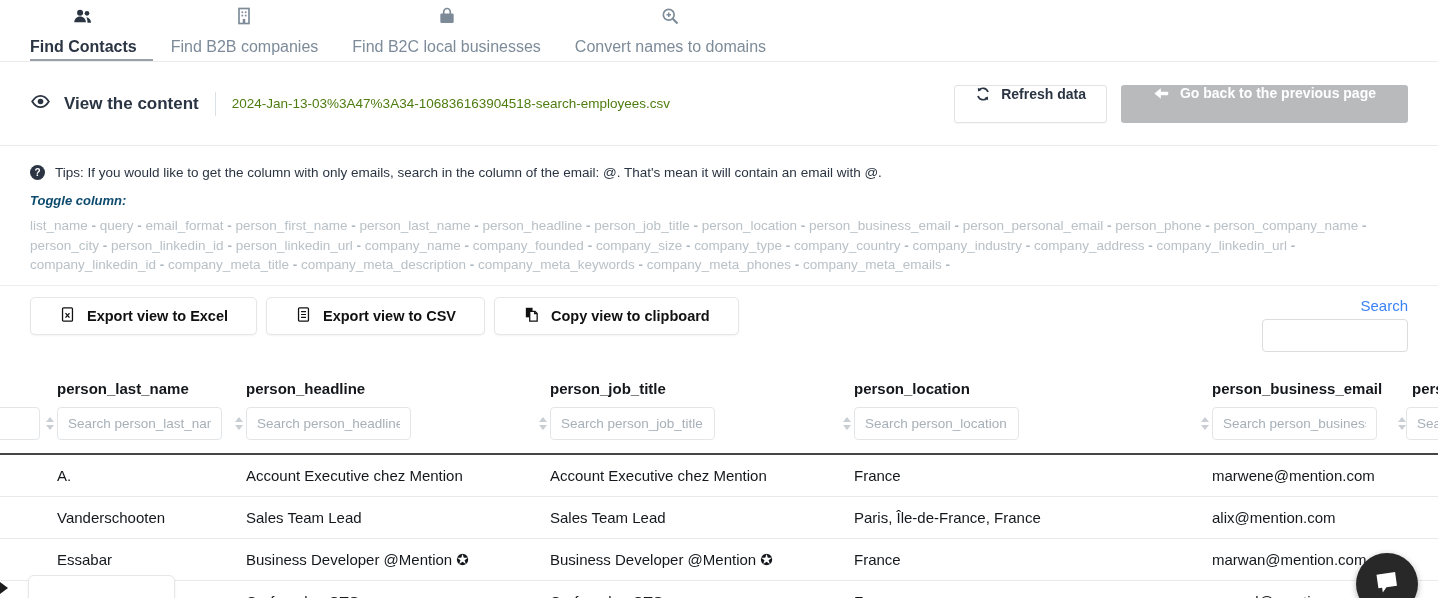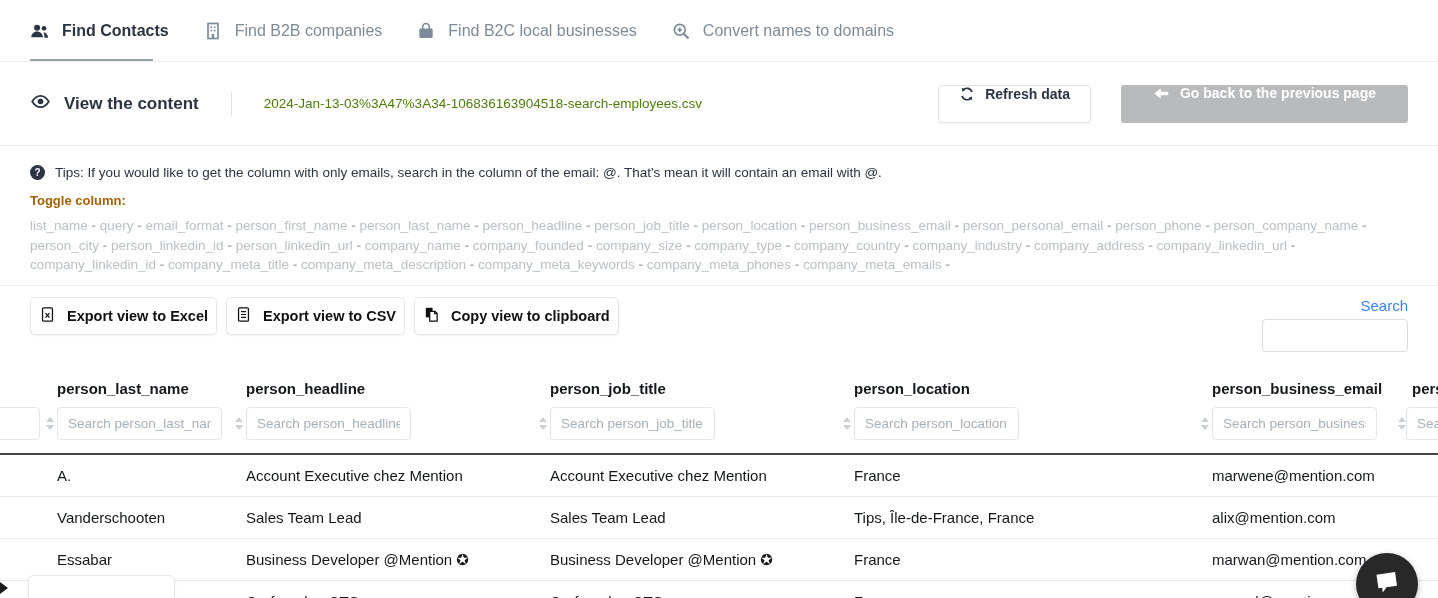--- a/index.html
+++ b/index.html
@@ -4,50 +4,50 @@
 <style>
   html,body{margin:0;padding:0;}
   body{
     width:1438px;height:598px;overflow:hidden;position:relative;
     background:#ffffff;color:#14181c;
     font-family:"Liberation Sans",sans-serif;
   }
   
   .tabbar{height:61px;border-bottom:1px solid #ececec;display:flex;align-items:center;
     padding-left:30px;gap:34px;background:#fff;position:relative;}
-  .tab{display:flex;align-items:center;gap:12px;font-size:16px;color:#7d8b99;cursor:pointer;white-space:nowrap;}
+  .tab{display:flex;align-items:center;gap:12px;font-size:16px;color:#7d8b99;cursor:pointer;white-space:nowrap;flex-direction:column;}
   .tab.active{color:#2a3442;font-weight:bold;}
   .tab .ticon{display:flex;align-items:center;}
   .tab svg{width:20px;height:20px;}
   .active-underline{position:absolute;left:30px;top:59px;width:123px;height:2px;background:#99a0a8;}
   
-  .viewbar{height:83px;border-bottom:1px solid #ebebeb;display:flex;align-items:center;padding:0 30px;background:#fff;gap:16px;}
+  .viewbar{height:83px;border-bottom:1px solid #ebebeb;display:flex;align-items:center;padding:0 30px;background:#fff;}
   .view-title{display:flex;align-items:center;gap:13px;font-size:17px;font-weight:bold;color:#2a3442;}
   .view-title svg{width:21px;height:21px;}
   .vdivider{width:1px;height:24px;background:#dce1e5;margin:0 16px;}
   .filename{font-size:13.5px;color:#4d7c0f;}
   .spacer{flex:1;}
   .btn{display:flex;align-items:flex-start;gap:10px;height:38px;border-radius:3px;font-size:14px;
     font-weight:bold;cursor:pointer;box-sizing:border-box;}
   .btn-refresh{padding:0 20px;background:#fff;border:1px solid #e3e3e3;color:#2a3442;box-shadow:0 1px 1px rgba(0,0,0,.03);}
   .btn-refresh svg{width:16px;height:16px;}
   .btn-back{padding:0 32px;background:#b9babc;border:none;color:#fff;margin-left:14px;}
   .btn-back svg{width:17px;height:17px;}
   
   .tips-section{height:140px;box-sizing:border-box;padding:13px 30px 0;border-bottom:1px solid #ededed;}
   .tips-row{display:flex;align-items:center;gap:10px;font-size:13.5px;color:#2a3442;margin:6px 0 13px;}
   .q-icon{width:15px;height:15px;min-width:15px;border-radius:50%;background:#2a3442;color:#fff;
     font-size:10px;font-weight:bold;display:flex;align-items:center;justify-content:center;}
-  .toggle-label{font-size:13px;font-weight:bold;color:#a16207;margin-bottom:8px;}
+  .toggle-label{font-size:13px;font-weight:bold;color:#0c4a6e;margin-bottom:8px;font-style:italic;}
   .toggle-list{font-size:13.5px;color:#b9c1c7;line-height:19.5px;max-width:1365px;}
   .toggle-item{cursor:pointer;}
   .toggle-sep{font-weight:bold;color:#aeb6bd;}
   
   .actions-row{display:flex;gap:9px;padding:11px 30px 0;}
-  .btn-export{display:flex;align-items:center;gap:11px;height:36px;padding:0 8px;background:#fff;
+  .btn-export{display:flex;align-items:center;gap:11px;height:36px;padding:0 28px;background:#fff;
     border:1px solid #e6e6e6;border-radius:5px;font-size:14.5px;color:#111;cursor:pointer;
     box-shadow:0 1px 2px rgba(0,0,0,.05);font-weight:bold;}
   .btn-export svg{width:17px;height:17px;}
   .search-block{position:absolute;top:297px;right:30px;width:146px;text-align:right;}
   .search-label{font-size:15px;color:#3b82f6;margin-bottom:5px;}
   .search-input{width:100%;height:33px;border:1px solid #dcdcdc;border-radius:4px;box-sizing:border-box;
     padding:0 8px;font-size:14px;outline:none;}
   
   .table-area{margin-top:45px;}
   .thead{display:flex;}
@@ -291,21 +291,21 @@
       <div class="td w-jobtitle">Account Executive chez Mention</div>
       <div class="td w-location">France</div>
       <div class="td w-bizemail">marwene@mention.com</div>
       <div class="td w-partR"></div>
     </div>
     <div class="tr">
       <div class="td w-partL"></div>
       <div class="td w-lastname">Vanderschooten</div>
       <div class="td w-headline">Sales Team Lead</div>
       <div class="td w-jobtitle">Sales Team Lead</div>
-      <div class="td w-location">Tips, Île-de-France, France</div>
+      <div class="td w-location">Paris, Île-de-France, France</div>
       <div class="td w-bizemail">alix@mention.com</div>
       <div class="td w-partR"></div>
     </div>
     <div class="tr">
       <div class="td w-partL"></div>
       <div class="td w-lastname">Essabar</div>
       <div class="td w-headline">Business Developer @Mention ✪</div>
       <div class="td w-jobtitle">Business Developer @Mention ✪</div>
       <div class="td w-location">France</div>
       <div class="td w-bizemail">marwan@mention.com</div>

